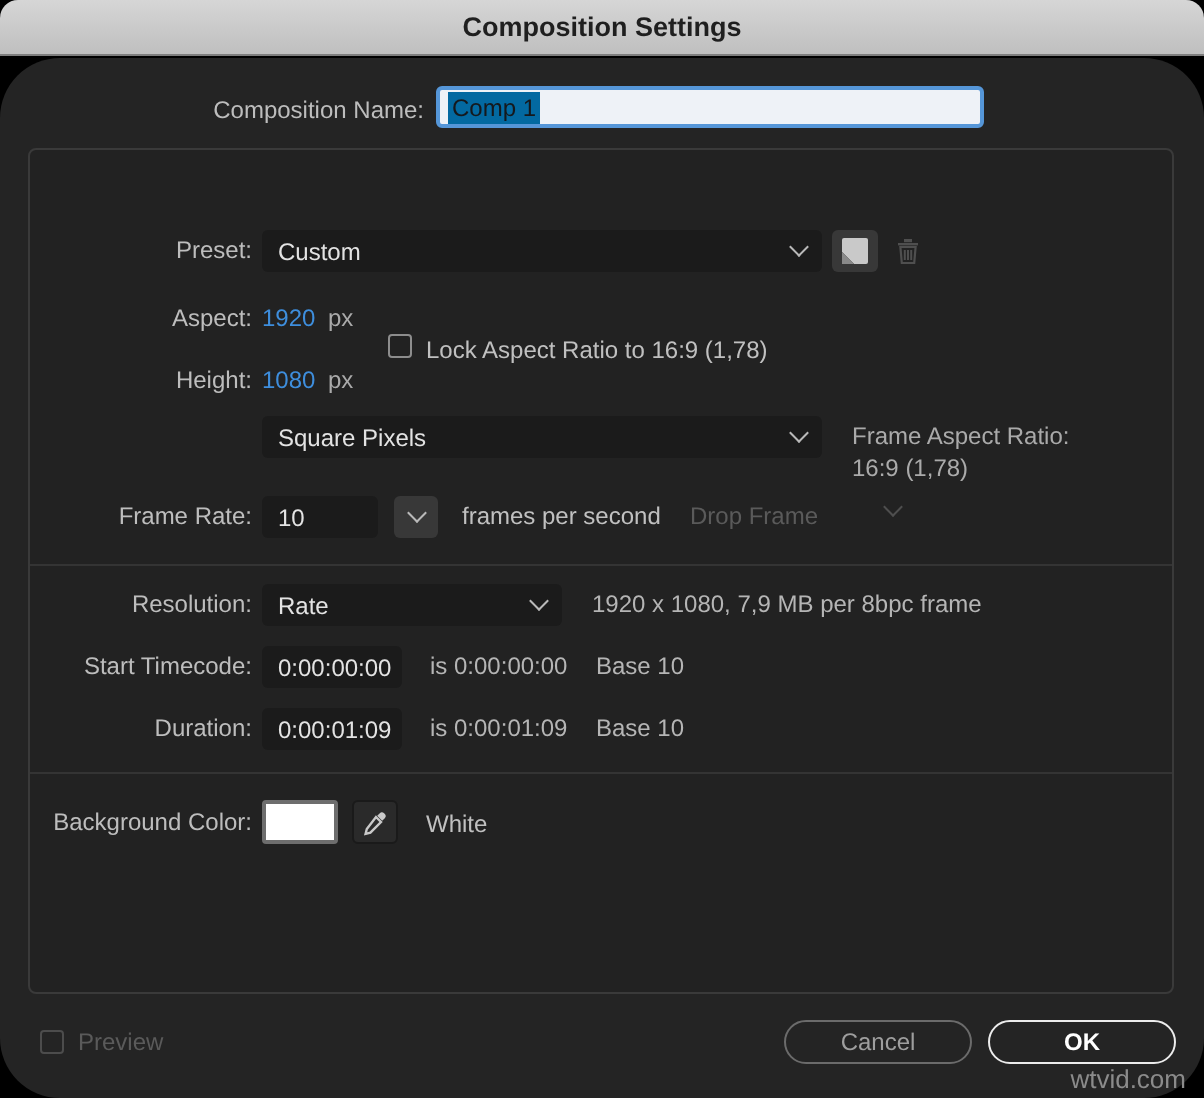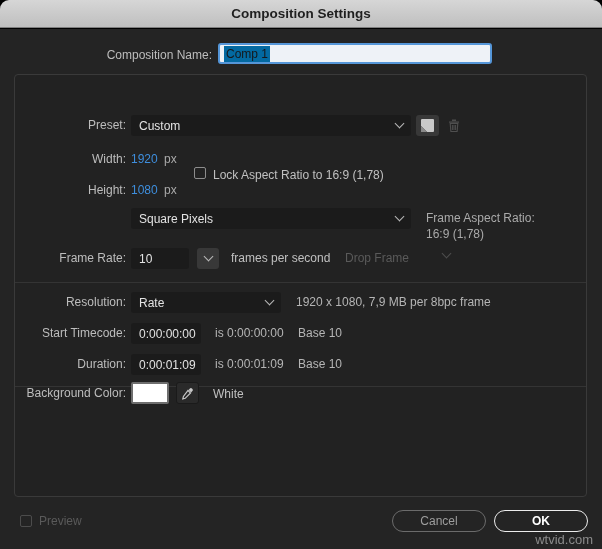--- a/index.html
+++ b/index.html
@@ -7,21 +7,21 @@
     font-family:"Liberation Sans", sans-serif; }
   .dialog { position:absolute; left:0; top:0; width:602px; height:549px; background:#000; }
 
   
   .titlebar { position:absolute; left:0; top:0; width:602px; height:28px;
     background:linear-gradient(#d6d6d6,#bfbfbf); border-radius:9px 9px 0 0;
     border-bottom:1px solid #7e7e7e; display:flex; align-items:center; justify-content:center; }
   .titlebar .title { font-size:13.5px; font-weight:bold; color:#1f1f1f; }
 
   
-  .body { position:absolute; left:0; top:29px; width:602px; height:520px; background:#242424; }
+  .body { position:absolute; left:0; top:29px; width:602px; height:520px; background:#242424;border-radius:30px; }
 
   .lbl { color:#bdbdbd; font-size:12px; }
   .dimval { color:#3e8edd; font-size:12px; }
   .gray { color:#aaaaaa; font-size:12px; }
   .dim { color:#5a5a5a; font-size:12px; }
 
   
   .name-label { position:absolute; top:19px; right:390px; white-space:nowrap; }
   .name-input { position:absolute; left:218px; top:14px; width:274px; height:21px;
     background:#eef2f7; border:2px solid #5596d8; border-radius:3px;
@@ -115,21 +115,21 @@
             <rect x="4" y="0.5" width="4" height="1.6" fill="#4f4f4f"></rect>
             <path d="M2.2 4.5 h7.6 l-0.7 8 h-6.2 z" fill="none" stroke="#4f4f4f" stroke-width="1.1"></path>
             <line x1="4.4" y1="6" x2="4.4" y2="11" stroke="#4f4f4f" stroke-width="1"></line>
             <line x1="6" y1="6" x2="6" y2="11" stroke="#4f4f4f" stroke-width="1"></line>
             <line x1="7.6" y1="6" x2="7.6" y2="11" stroke="#4f4f4f" stroke-width="1"></line>
           </svg>
         </div>
       </div>
 
       <div class="row" style="top:74px">
-        <span class="lbl rl">Width:</span>
+        <span class="lbl rl">Aspect:</span>
         <span class="dimval" style="position:absolute; left:116px; top:3px;">1920</span>
         <span class="gray" style="position:absolute; left:149px; top:3px;">px</span>
       </div>
 
       <div class="row" style="top:90px">
         <span class="checkbox" style="position:absolute; left:179px; top:2px;"></span>
         <span class="gray" style="position:absolute; left:198px; top:3px; color:#c0c0c0;">Lock Aspect Ratio to 16:9 (1,78)</span>
       </div>
 
       <div class="row" style="top:105px">
@@ -184,21 +184,21 @@
         <span class="lbl rl">Duration:</span>
         <div class="field" style="left:116px; width:70px;">
           <span>0:00:01:09</span>
         </div>
         <span class="gray" style="position:absolute; left:200px; top:3px; color:#b5b5b5;">is 0:00:01:09</span>
         <span class="gray" style="position:absolute; left:283px; top:3px; color:#b5b5b5;">Base 10</span>
       </div>
 
       <div class="divider" style="top:311px"></div>
 
-      <div class="row" style="top:307px; height:22px;text-align:right;">
+      <div class="row" style="top:325px; height:22px;text-align:right;">
         <span class="lbl rl" style="top:4px">Background Color:</span>
         <div class="swatch"></div>
         <div class="eyedrop-btn">
           <svg width="13" height="13" viewBox="0 0 13 13">
             <path d="M11.2 1.8 c0.9 0.9 0.9 1.6 0.2 2.3 l-1.3 1.3 -2.5 -2.5 1.3 -1.3 c0.7 -0.7 1.4 -0.7 2.3 0.2z" fill="#c9c9c9"></path>
             <path d="M7 3.5 l2.5 2.5 -5.3 5.3 -2.4 0.6 0.6 -2.4 z" fill="none" stroke="#c9c9c9" stroke-width="1.2"></path>
           </svg>
         </div>
         <span class="gray" style="position:absolute; left:198px; top:5px; color:#c0c0c0;">White</span>
       </div>

